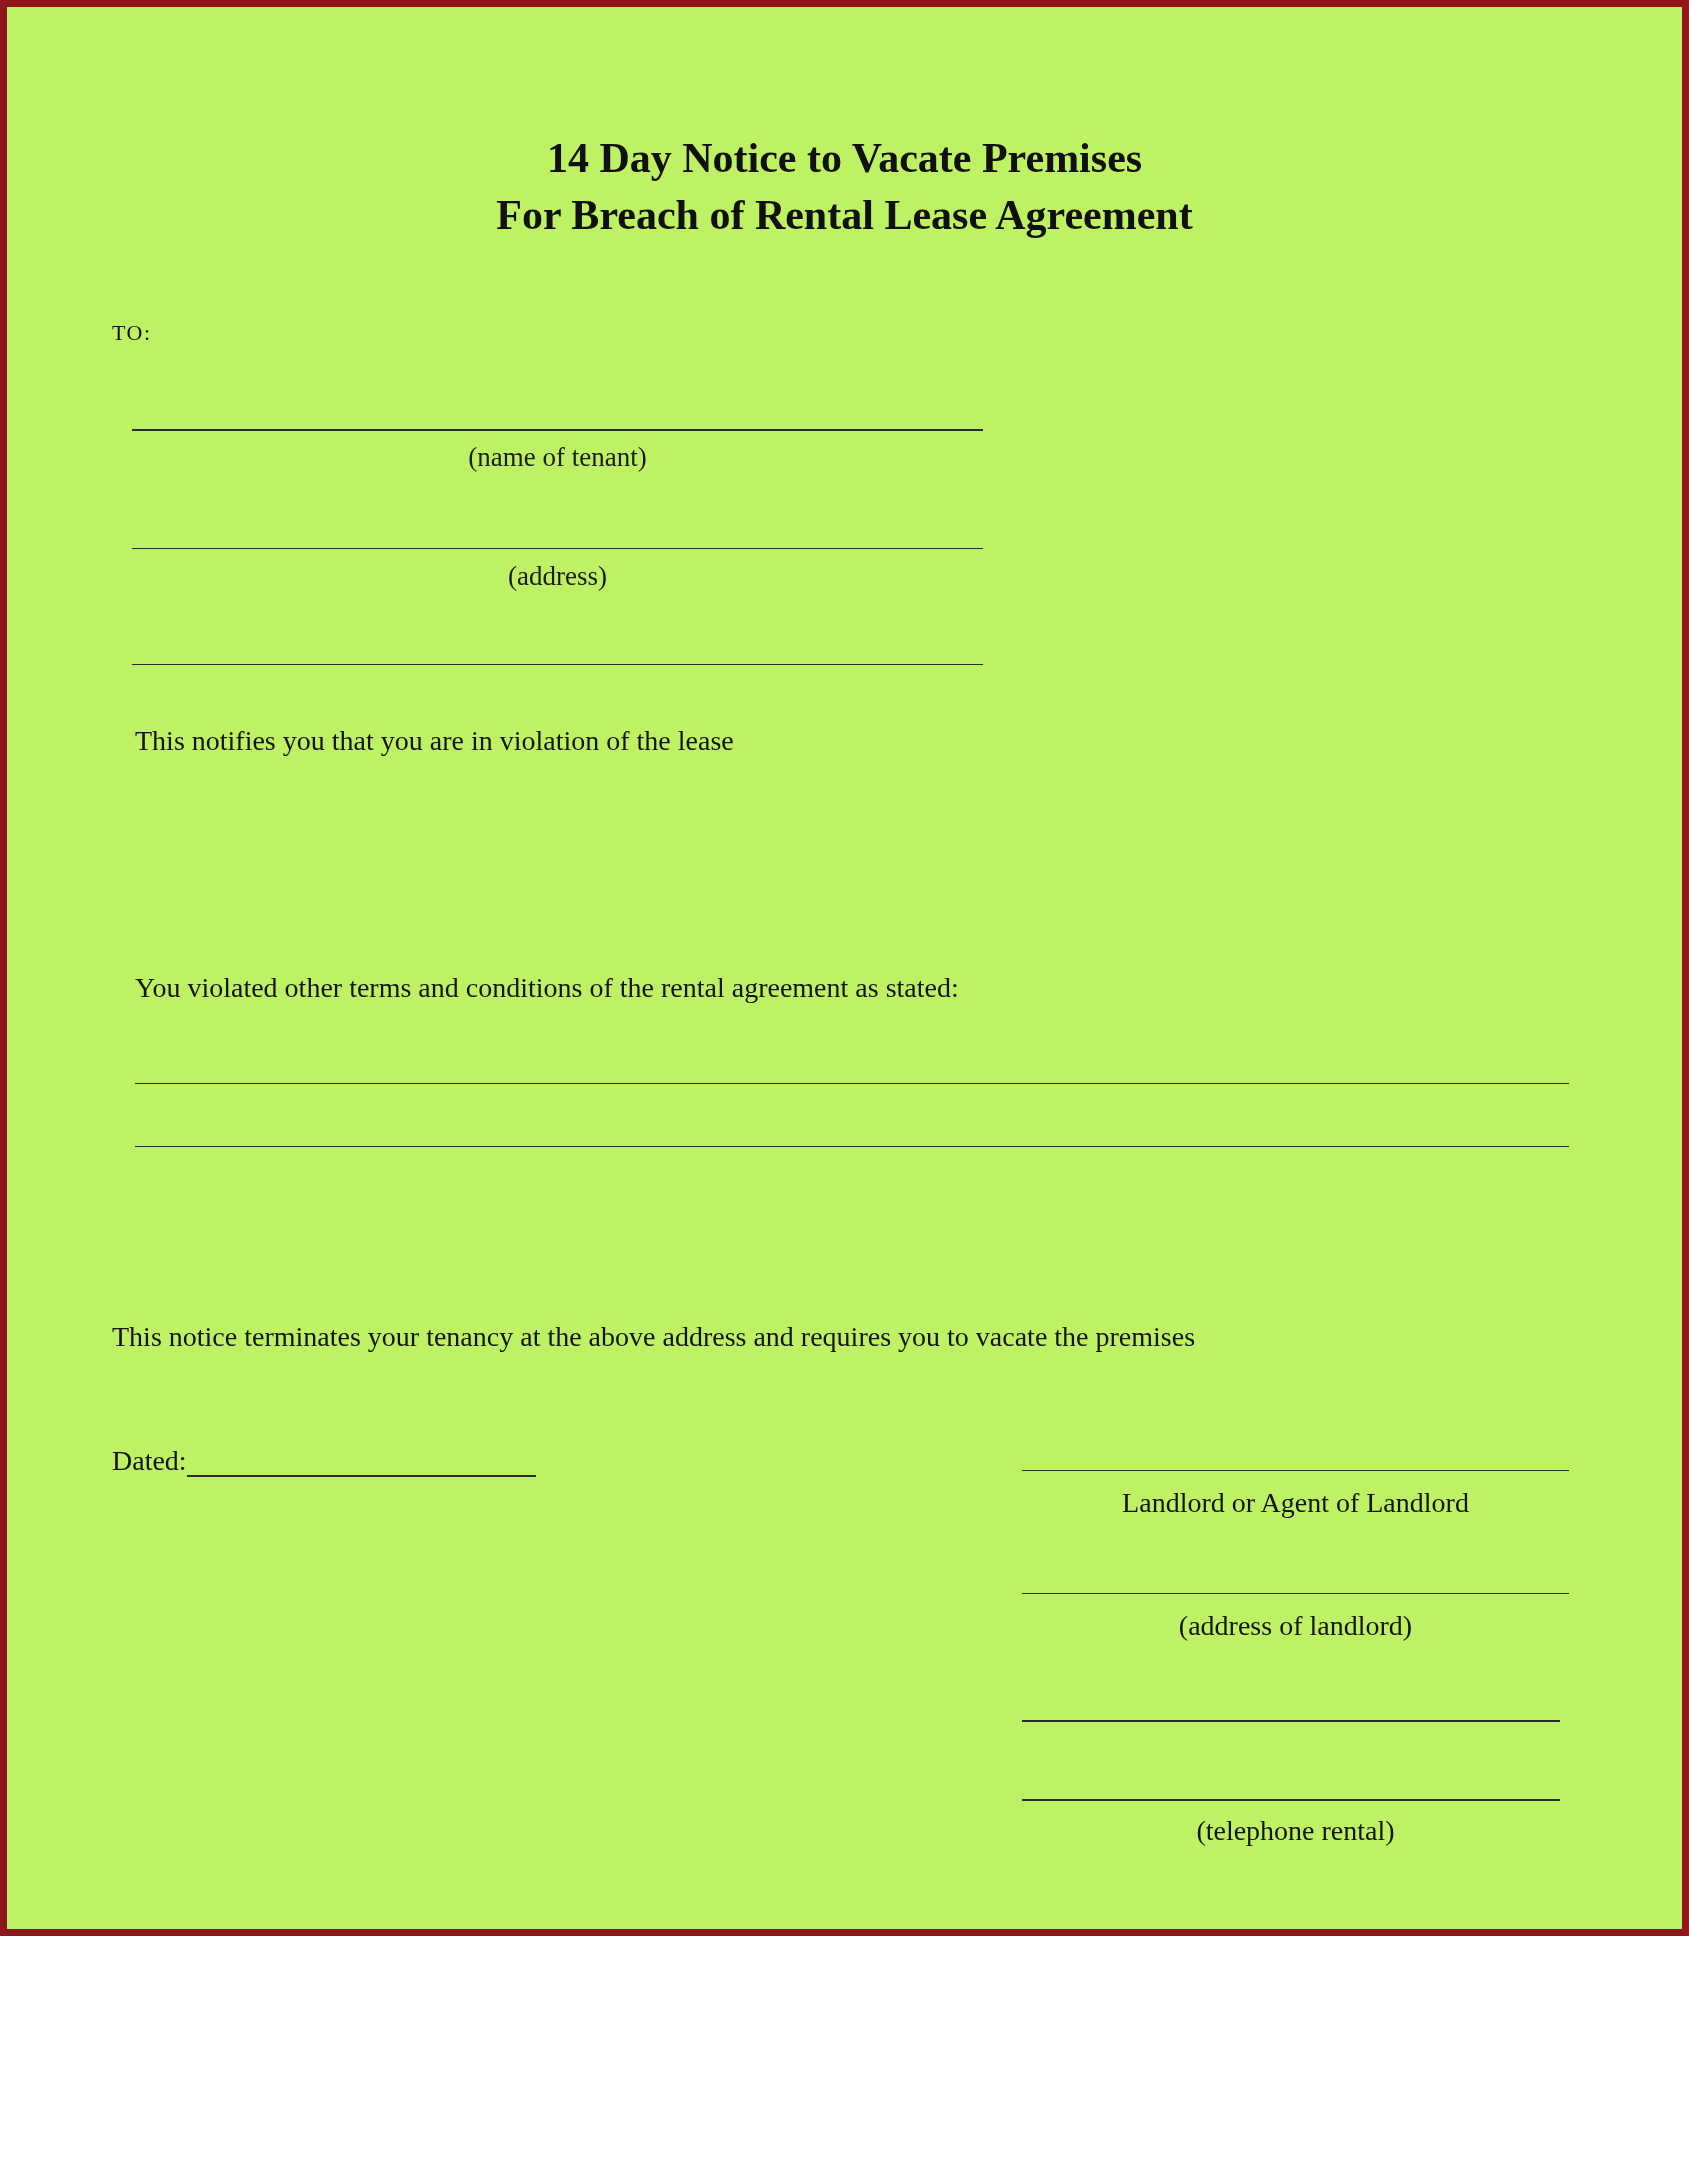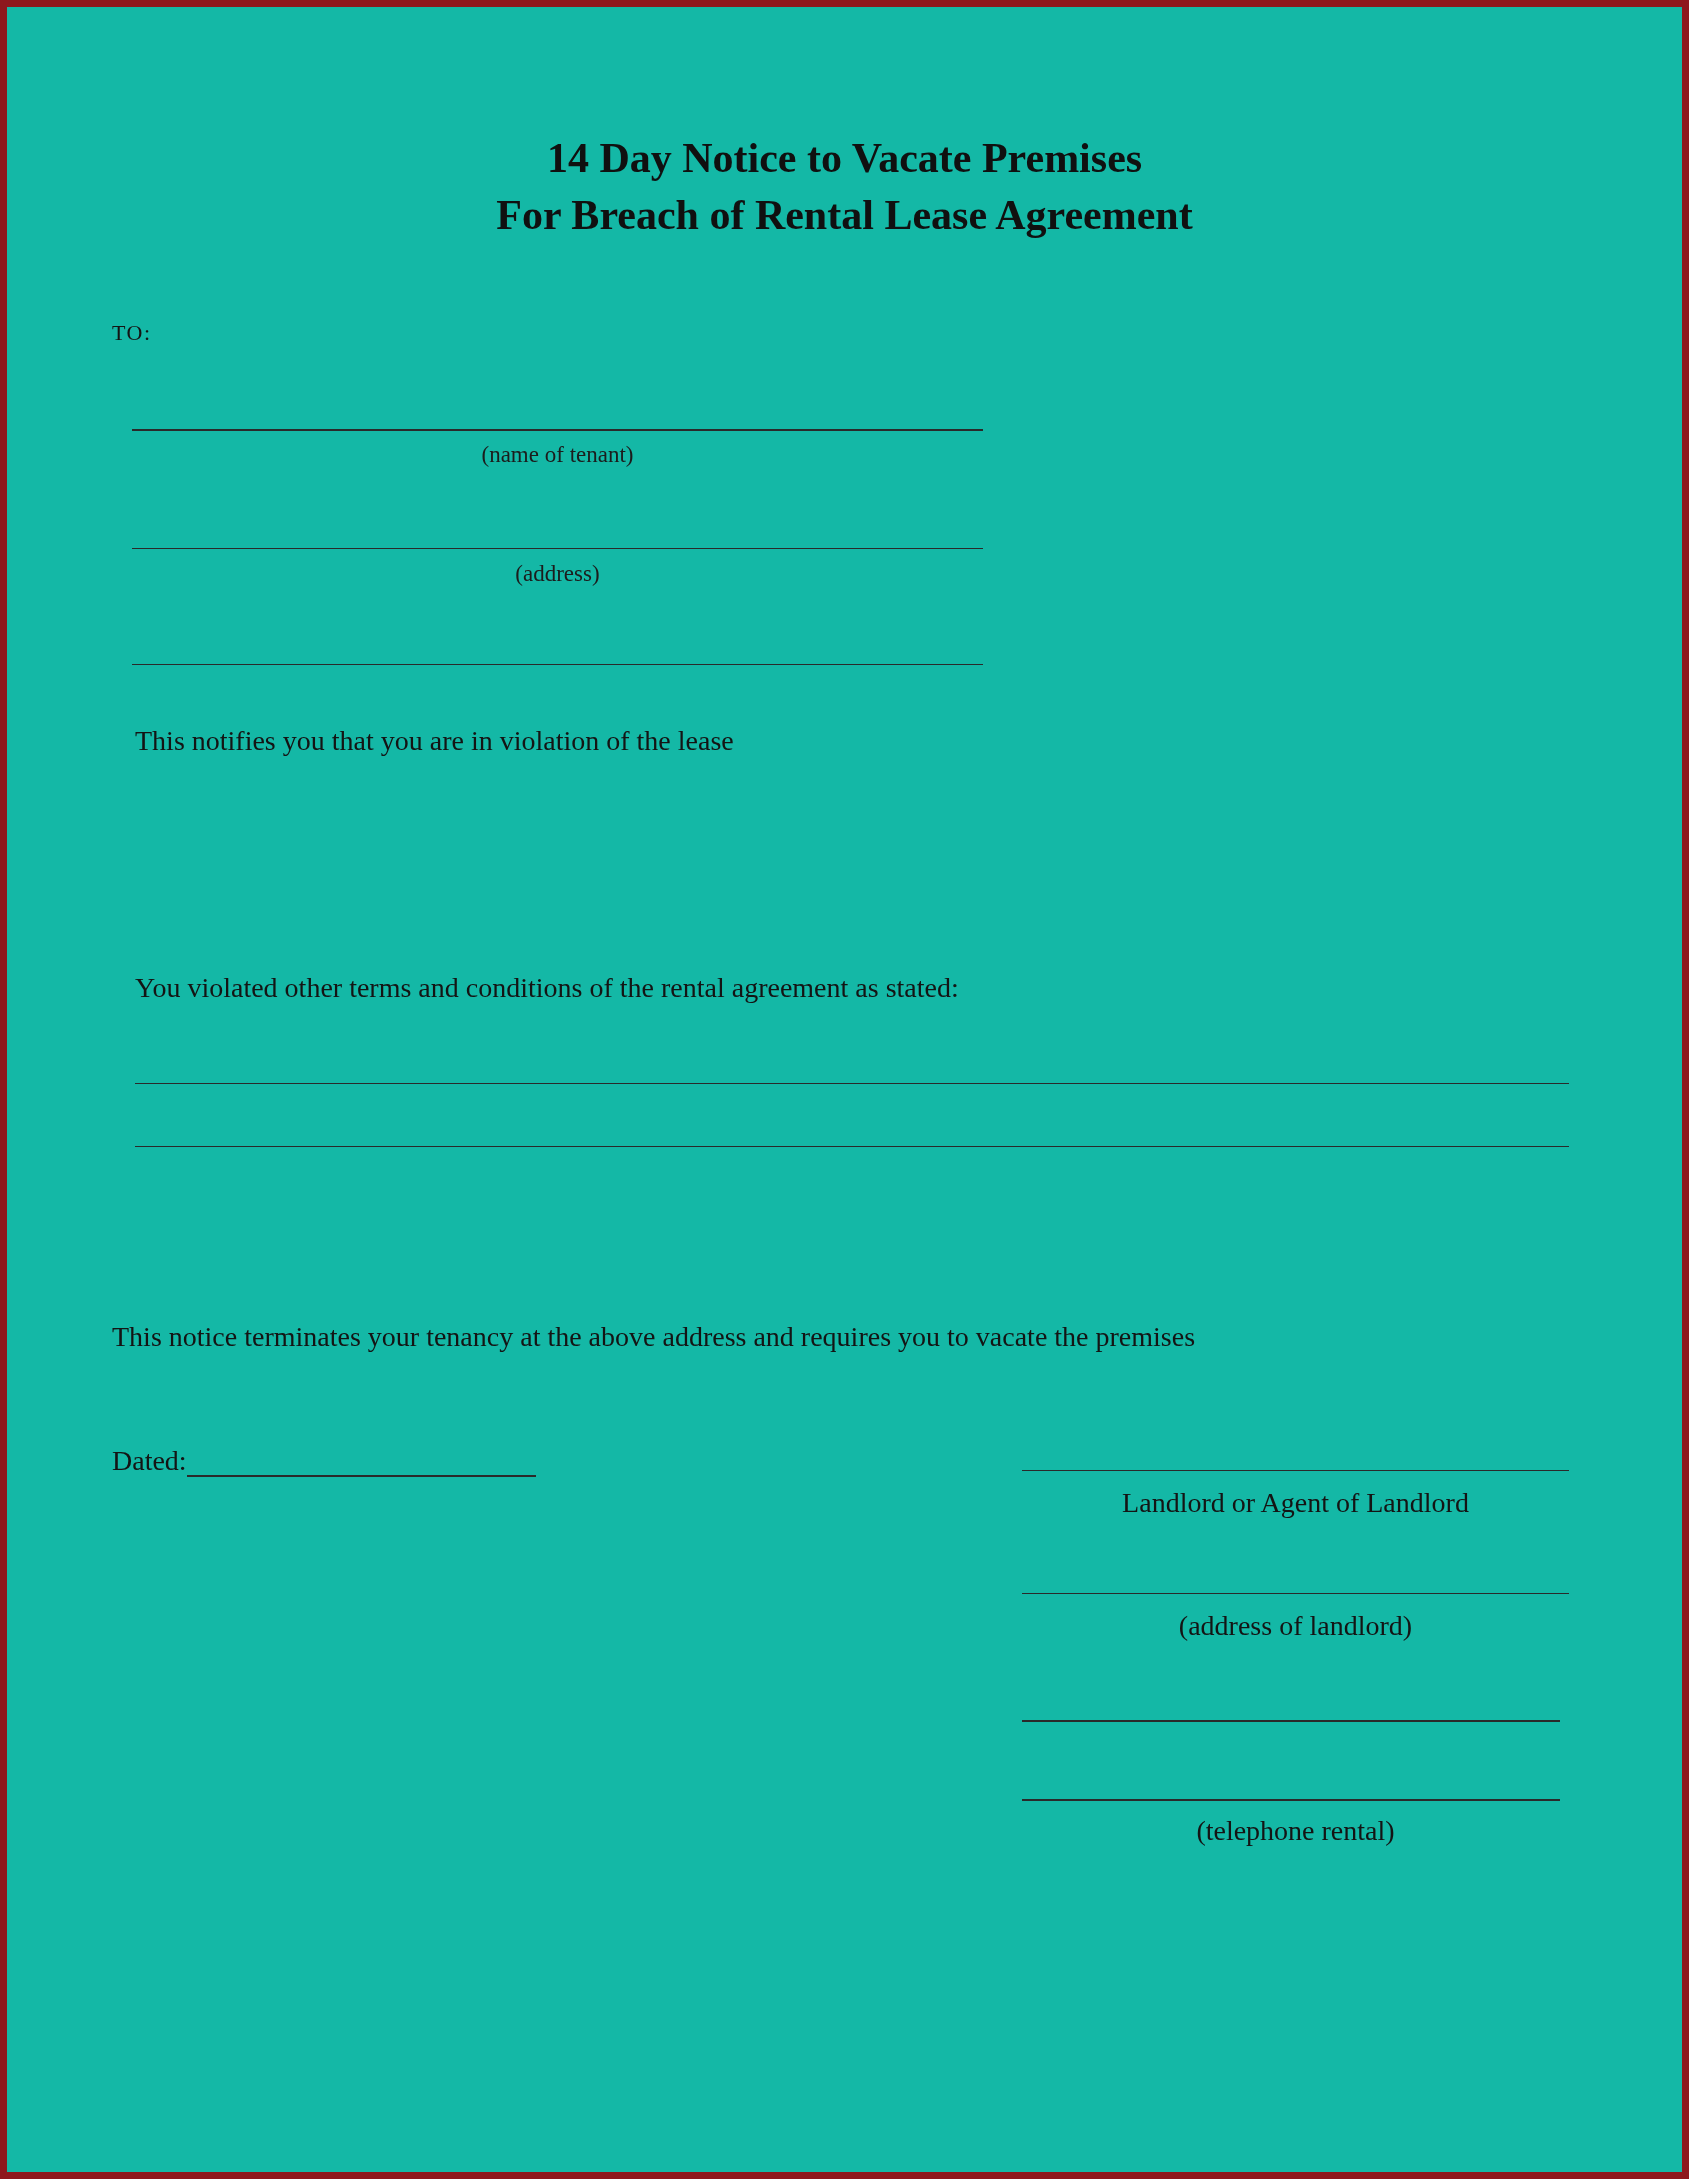--- a/index.html
+++ b/index.html
@@ -3,23 +3,23 @@
 <meta charset="utf-8">
 <style>
   html, body {
     margin: 0;
     padding: 0;
     background: #ffffff;
   }
   .page {
     position: relative;
     width: 1689px;
-    height: 2179px;
+    height: 1936px;
     box-sizing: border-box;
-    background: #14b8a6;
+    background: #bef264;
     border: 7.3px solid #8e181d;
     font-family: "Liberation Serif", "DejaVu Serif", serif;
     color: #141414;
     overflow: hidden;
     padding-left: 36px;
   }
   .abs { position: absolute; }
   .title-block {
     left: 0;
     right: 0;
@@ -35,21 +35,21 @@
     top: 313px;
     font-size: 22px;
     letter-spacing: 1.5px;
   }
   .rule {
     height: 0;
     border-bottom: 1.5px solid #2a2a2a;
   }
   .rule.bold { border-bottom-width: 2.9px; }
   .caption {
-    font-size: 23px;
+    font-size: 27px;
     text-align: center;
     color: #1c1c1c;
   }
   .body-text {
     font-size: 28px;
     color: #141414;
   }
   .para-line {
     font-size: 28px;
     line-height: 42px;

